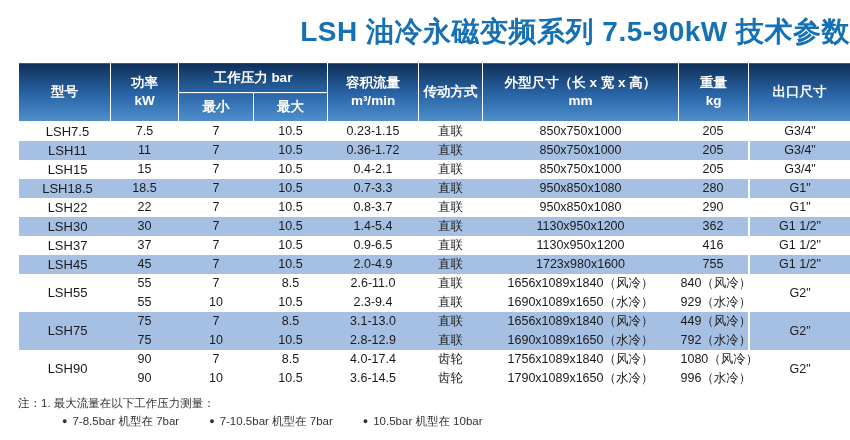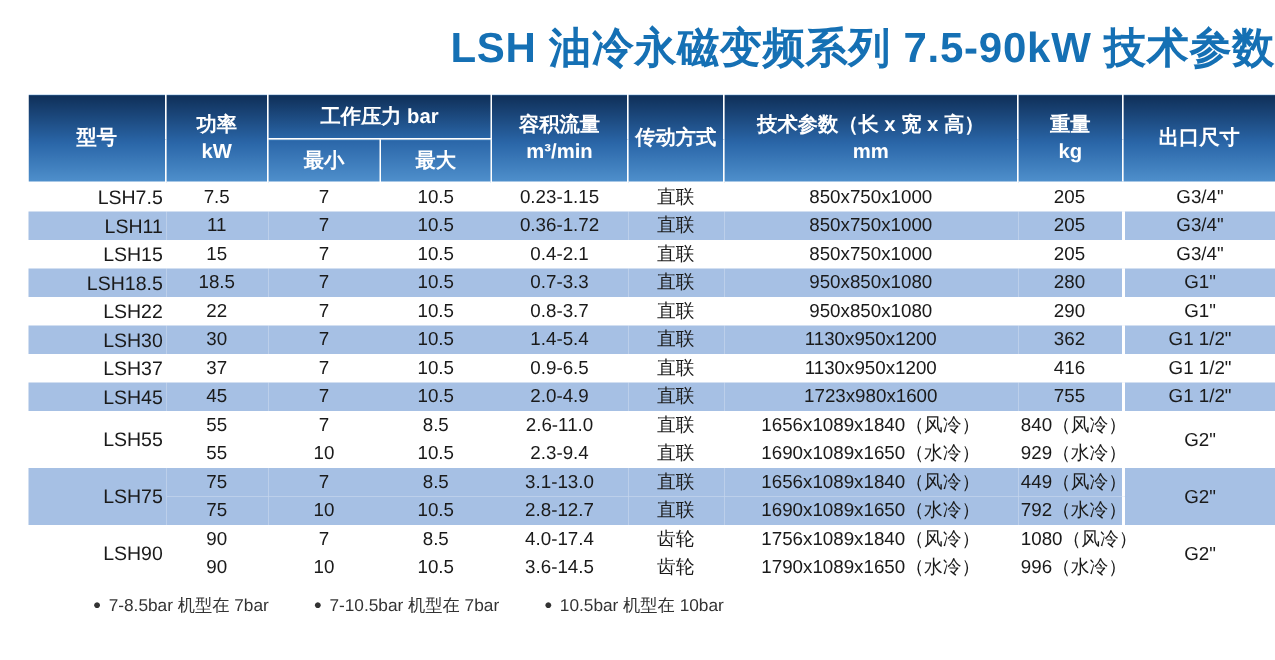--- a/index.html
+++ b/index.html
@@ -29,21 +29,21 @@
     border:1px solid #ffffff;padding:0;
   }
   th.h-full{height:59px;background:linear-gradient(180deg,var(--hdr-top),var(--hdr-mid) 55%,var(--hdr-bot));}
   th.h-top{height:30px;background:linear-gradient(180deg,var(--hdr-top),var(--hdr-mid));}
   th.h-bot{height:29px;background:linear-gradient(180deg,var(--hdr-mid),var(--hdr-bot));}
   th .l{line-height:1.3;}
   td{
     color:var(--body-text);font-size:12.5px;text-align:center;
     vertical-align:middle;height:19px;padding:0 2px;white-space:nowrap;
   }
-  td.cell-model{text-align:right;padding-left:8px;font-size:13px;margin-top:28px;}
+  td.cell-model{text-align:center;padding-left:8px;font-size:13px;margin-top:28px;}
   tr.stripe td{background:var(--stripe);}
   td.cell-outlet{border-left:2px solid #ffffff;}
   .notes{margin:8px 0 0 18px;color:#333333;}
   .note-line{font-size:11.5px;line-height:15px;}
   .note-bullets{display:flex;gap:30px;margin:3px 0 0 44px;font-size:11.5px;align-items:center;}
   .bullet-item{display:flex;align-items:center;gap:5px;white-space:nowrap;}
   .dot{font-size:9px;line-height:1;}
 </style>
 </head>
 <body>
@@ -69,21 +69,21 @@
         <div class="l">功率</div>
         <div class="l">kW</div>
       </th>
       <th colspan="2" class="h-top">工作压力 bar</th>
       <th rowspan="2" class="h-full">
         <div class="l">容积流量</div>
         <div class="l">m³/min</div>
       </th>
       <th rowspan="2" class="h-full">传动方式</th>
       <th rowspan="2" class="h-full">
-        <div class="l">技术参数（长 x 宽 x 高）</div>
+        <div class="l">外型尺寸（长 x 宽 x 高）</div>
         <div class="l">mm</div>
       </th>
       <th rowspan="2" class="h-full">
         <div class="l">重量</div>
         <div class="l">kg</div>
       </th>
       <th rowspan="2" class="h-full">出口尺寸</th>
     </tr>
     <tr>
       <th class="h-bot">最小</th>
@@ -207,21 +207,21 @@
         <td class="cell-flow">3.1-13.0</td>
         <td class="cell-drive">直联</td>
         <td class="cell-dimensions">1656x1089x1840（风冷）</td>
         <td class="cell-weight">449（风冷）</td>
         <td class="cell-outlet" rowspan="2">G2"</td>
       </tr>
       <tr class="stripe">
         <td class="cell-power">75</td>
         <td class="cell-pressure-min">10</td>
         <td class="cell-pressure-max">10.5</td>
-        <td class="cell-flow">2.8-12.7</td>
+        <td class="cell-flow">2.8-12.9</td>
         <td class="cell-drive">直联</td>
         <td class="cell-dimensions">1690x1089x1650（水冷）</td>
         <td class="cell-weight">792（水冷）</td>
       </tr>
       <tr>
         <td class="cell-model" rowspan="2">LSH90</td>
         <td class="cell-power">90</td>
         <td class="cell-pressure-min">7</td>
         <td class="cell-pressure-max">8.5</td>
         <td class="cell-flow">4.0-17.4</td>
@@ -236,20 +236,21 @@
         <td class="cell-pressure-max">10.5</td>
         <td class="cell-flow">3.6-14.5</td>
         <td class="cell-drive">齿轮</td>
         <td class="cell-dimensions">1790x1089x1650（水冷）</td>
         <td class="cell-weight">996（水冷）</td>
       </tr>
     </tbody>
 </table>
 
 <div class="notes">
+  <div class="note-line">注：1. 最大流量在以下工作压力测量：</div>
   <div class="note-bullets">
     <span class="bullet-item">
       <span class="dot">●</span>
       <span>7-8.5bar 机型在 7bar</span>
     </span>
     <span class="bullet-item">
       <span class="dot">●</span>
       <span>7-10.5bar 机型在 7bar</span>
     </span>
     <span class="bullet-item">

